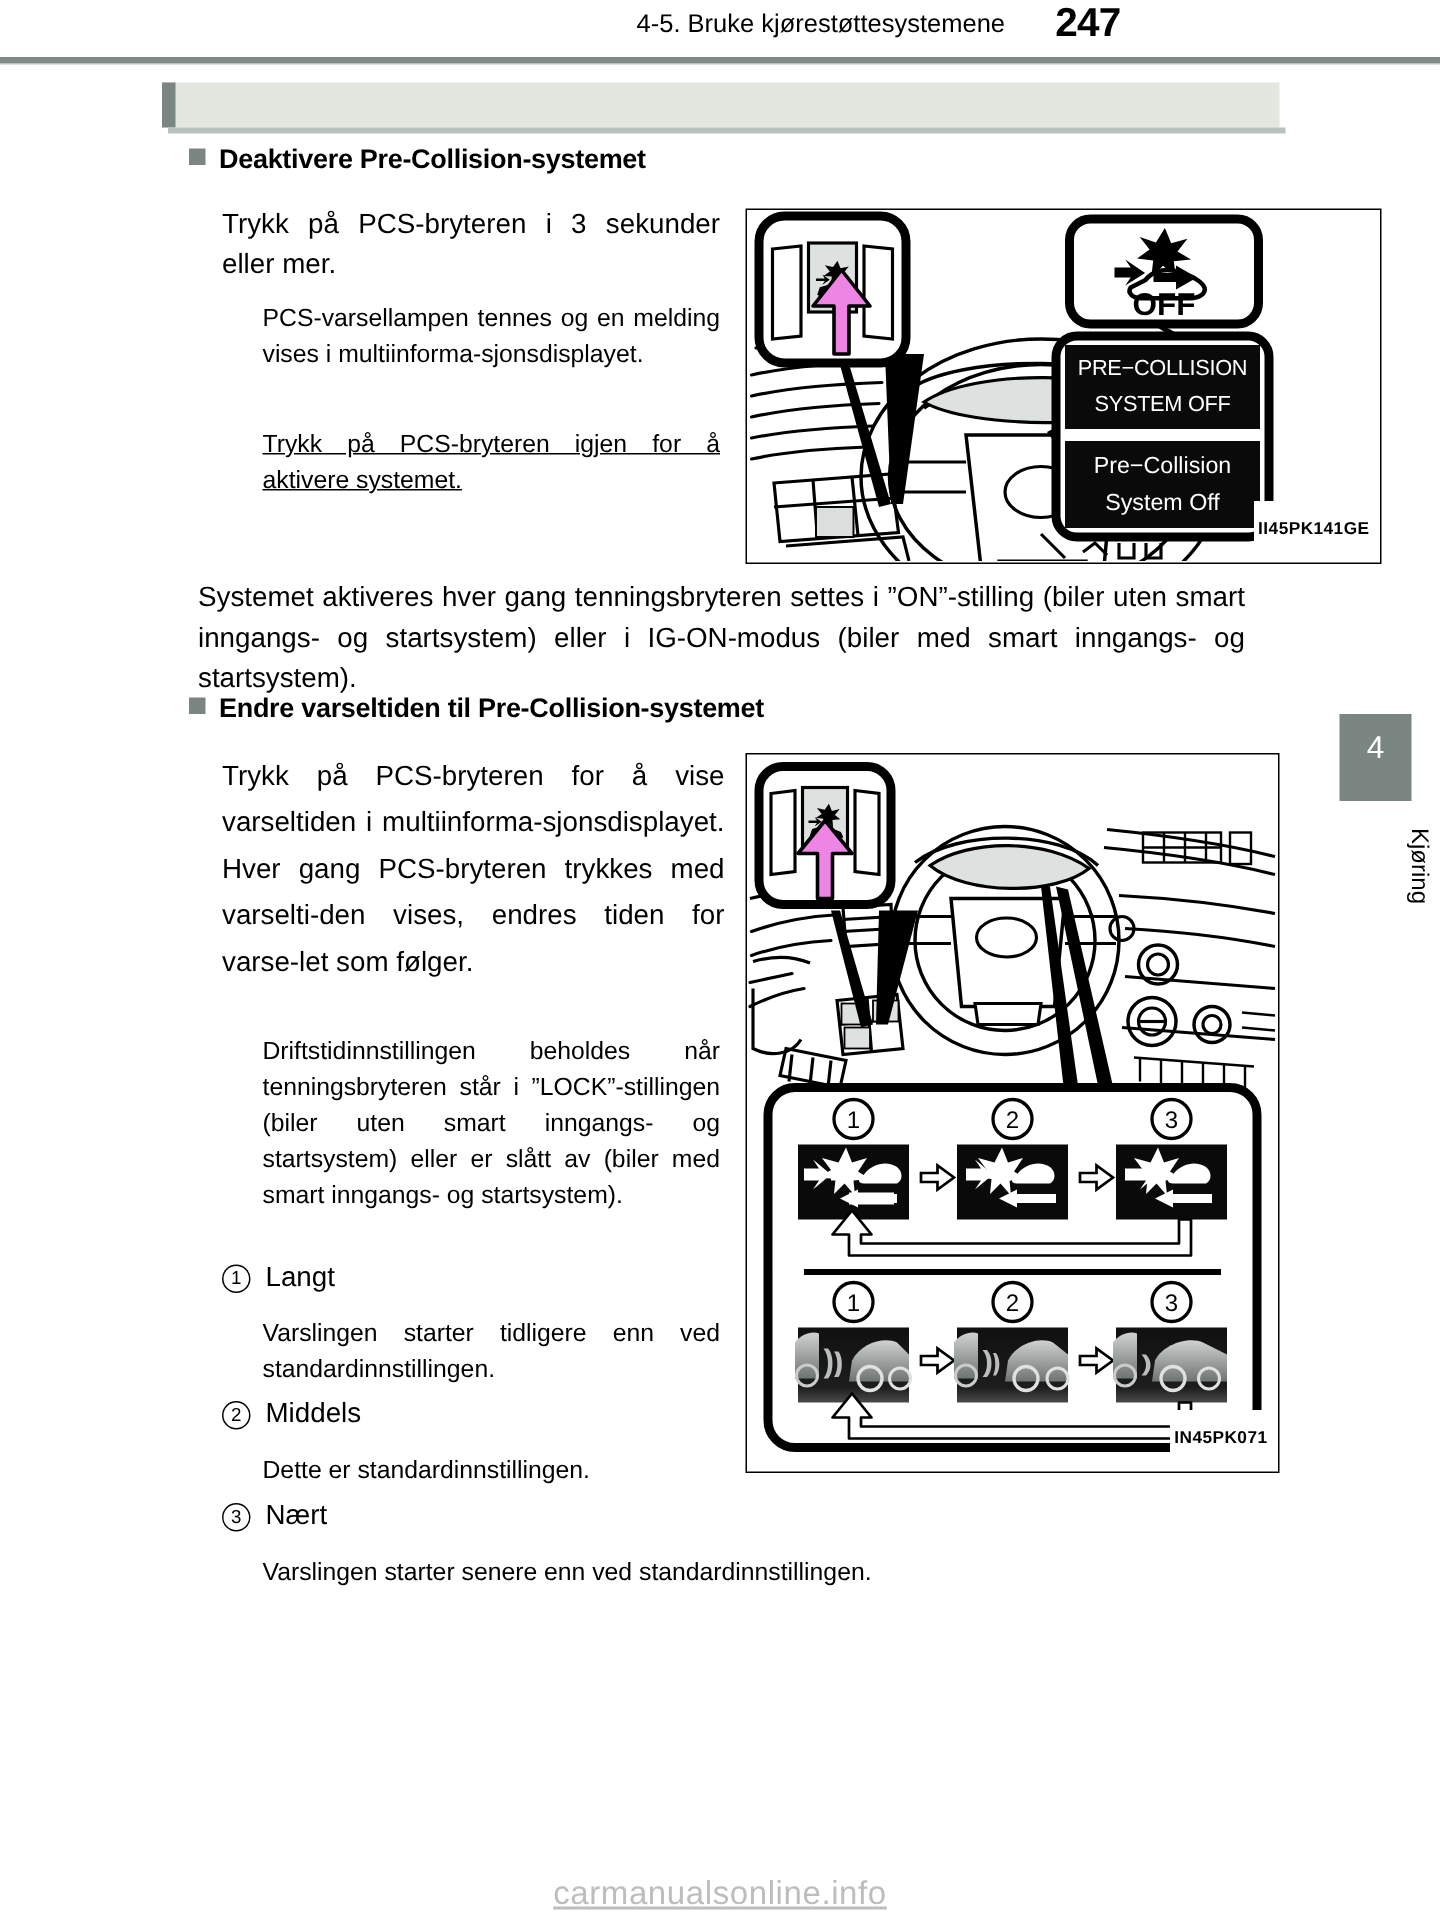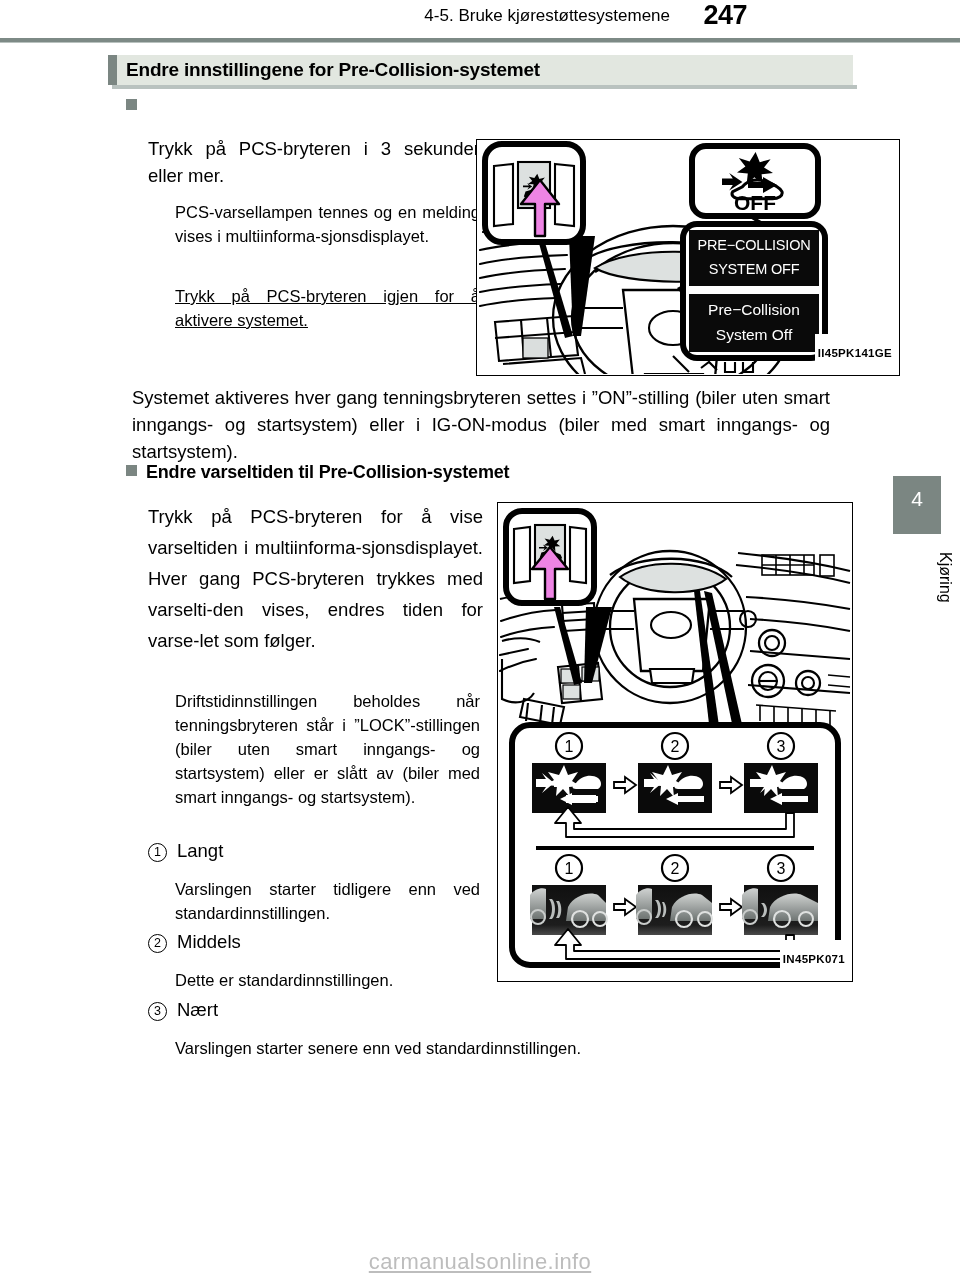--- a/index.html
+++ b/index.html
@@ -79,44 +79,43 @@
 </div>
 
 <div class="chapter-tab">
   <div class="chapter-num">4</div>
 </div>
 <div class="chapter-label">Kjøring</div>
 
 <div class="section-bar">
   <div class="accent"></div>
   <div class="shadow"></div>
-  <div class="bar-text">Endre innstillingene for Pre-Collision-systemet</div>
 </div>
 
 <div class="h2row" style="left:126px;top:96px;">
-  <span class="sq"></span>
+  <span class="sq"></span><span>Deaktivere Pre-Collision-systemet</span>
 </div>
 
 <div class="para lvl1 p-just" style="left:148px;top:135px;width:332px;">
   <p>Trykk på PCS-bryteren i 3 sekunder eller mer.</p>
 </div>
 
 <div class="para lvl2 p-just" style="left:175px;top:200px;width:305px;">
   <p>PCS-varsellampen tennes og en melding vises i multiinforma-sjonsdisplayet.</p>
 </div>
 
 <div class="para lvl2 p-just" style="left:175px;top:284px;width:305px;text-decoration:underline;">
   <p>Trykk på PCS-bryteren igjen for å aktivere systemet.</p>
 </div>
 
 <div class="para lvl1 p-just" style="left:132px;top:384px;width:698px;">
   <p>Systemet aktiveres hver gang tenningsbryteren settes i ”ON”-stilling (biler uten smart inngangs- og startsystem) eller i IG-ON-modus (biler med smart inngangs- og startsystem).</p>
 </div>
 
-<div class="figframe" style="left:476px;top:139px;width:424px;height:237px;">
+<div class="figframe" style="left:497px;top:139px;width:424px;height:237px;">
   <svg width="353" height="234" viewBox="0 0 353 234">
 
     <g fill="none" stroke="#000" stroke-width="2.1" stroke-linecap="round">
 
       <path d="M3 110 C 30 104, 60 102, 92 101"></path>
       <path d="M3 124 C 30 118, 60 116, 90 115"></path>
       <path d="M3 138 C 30 132, 58 130, 88 129"></path>
       <path d="M3 152 C 28 147, 55 145, 84 144"></path>
       <path d="M3 166 C 26 161, 52 159, 80 158"></path>
       <path d="M6 92 C 34 86, 62 83, 95 82"></path>

